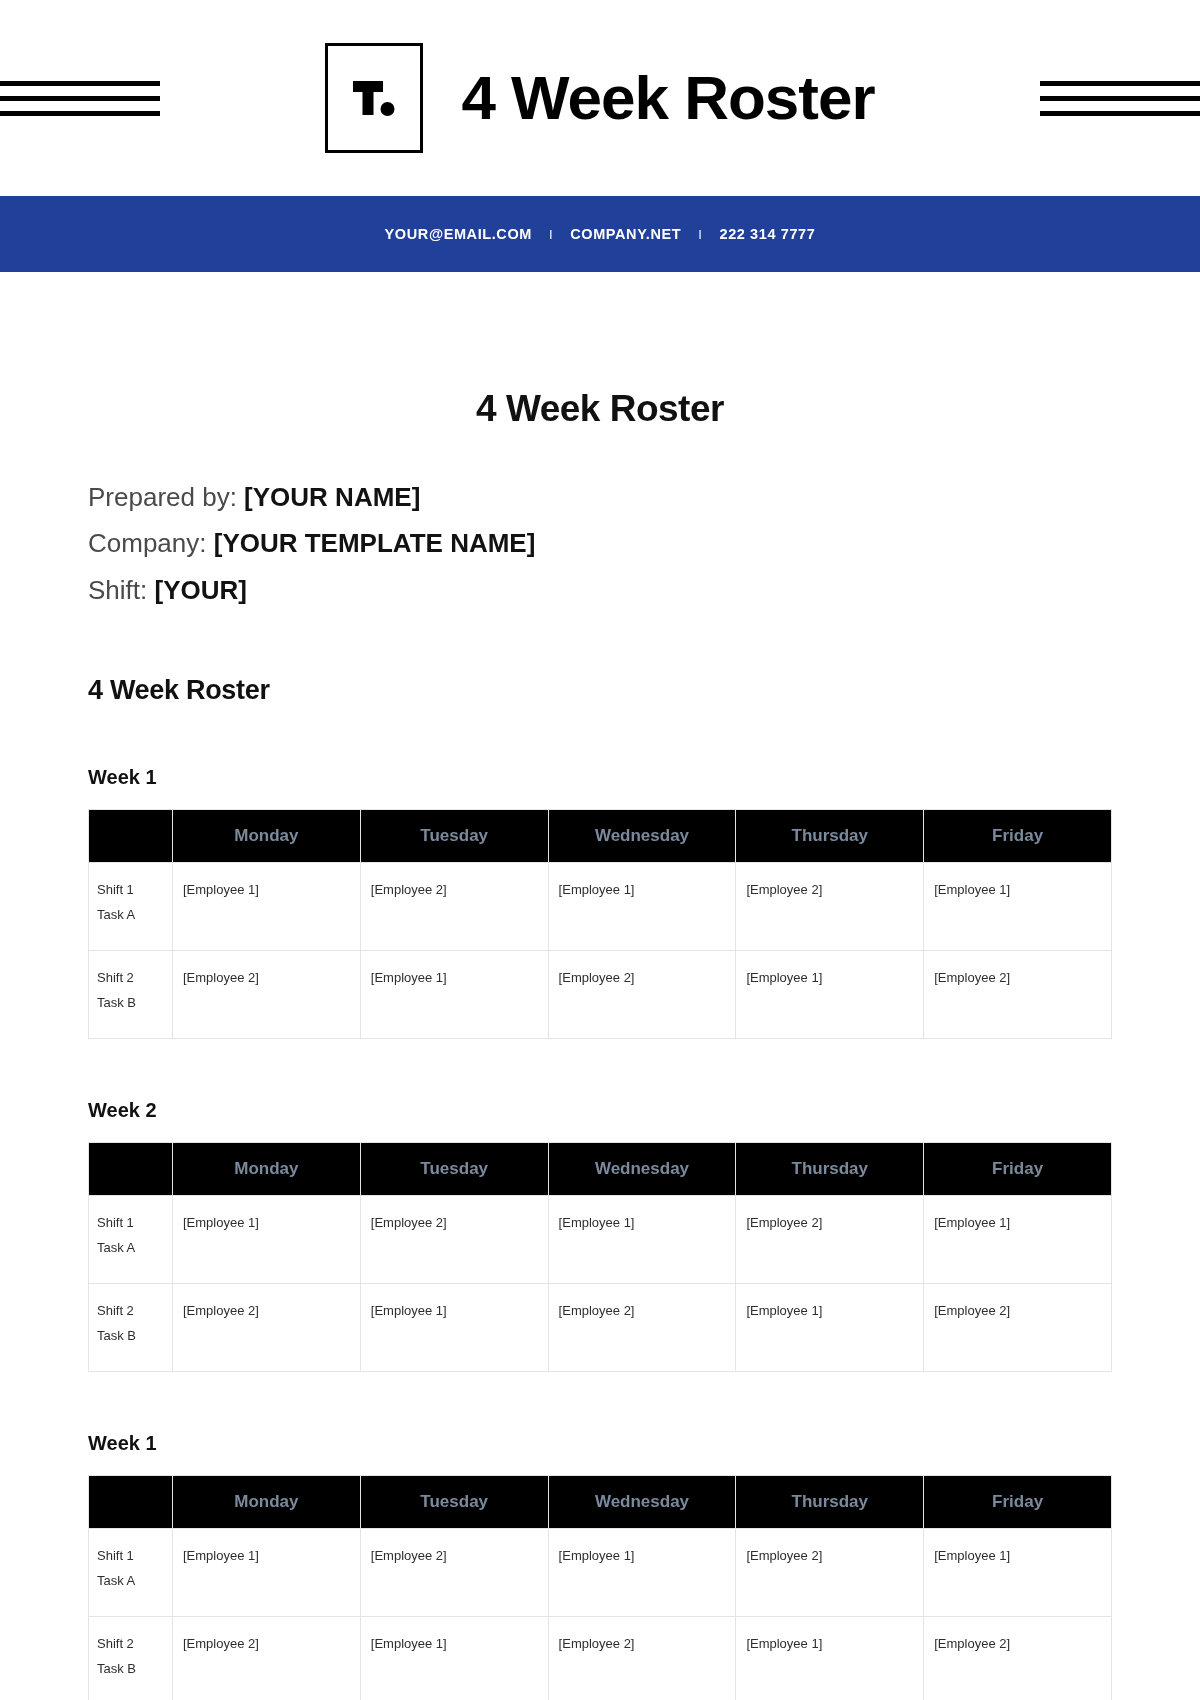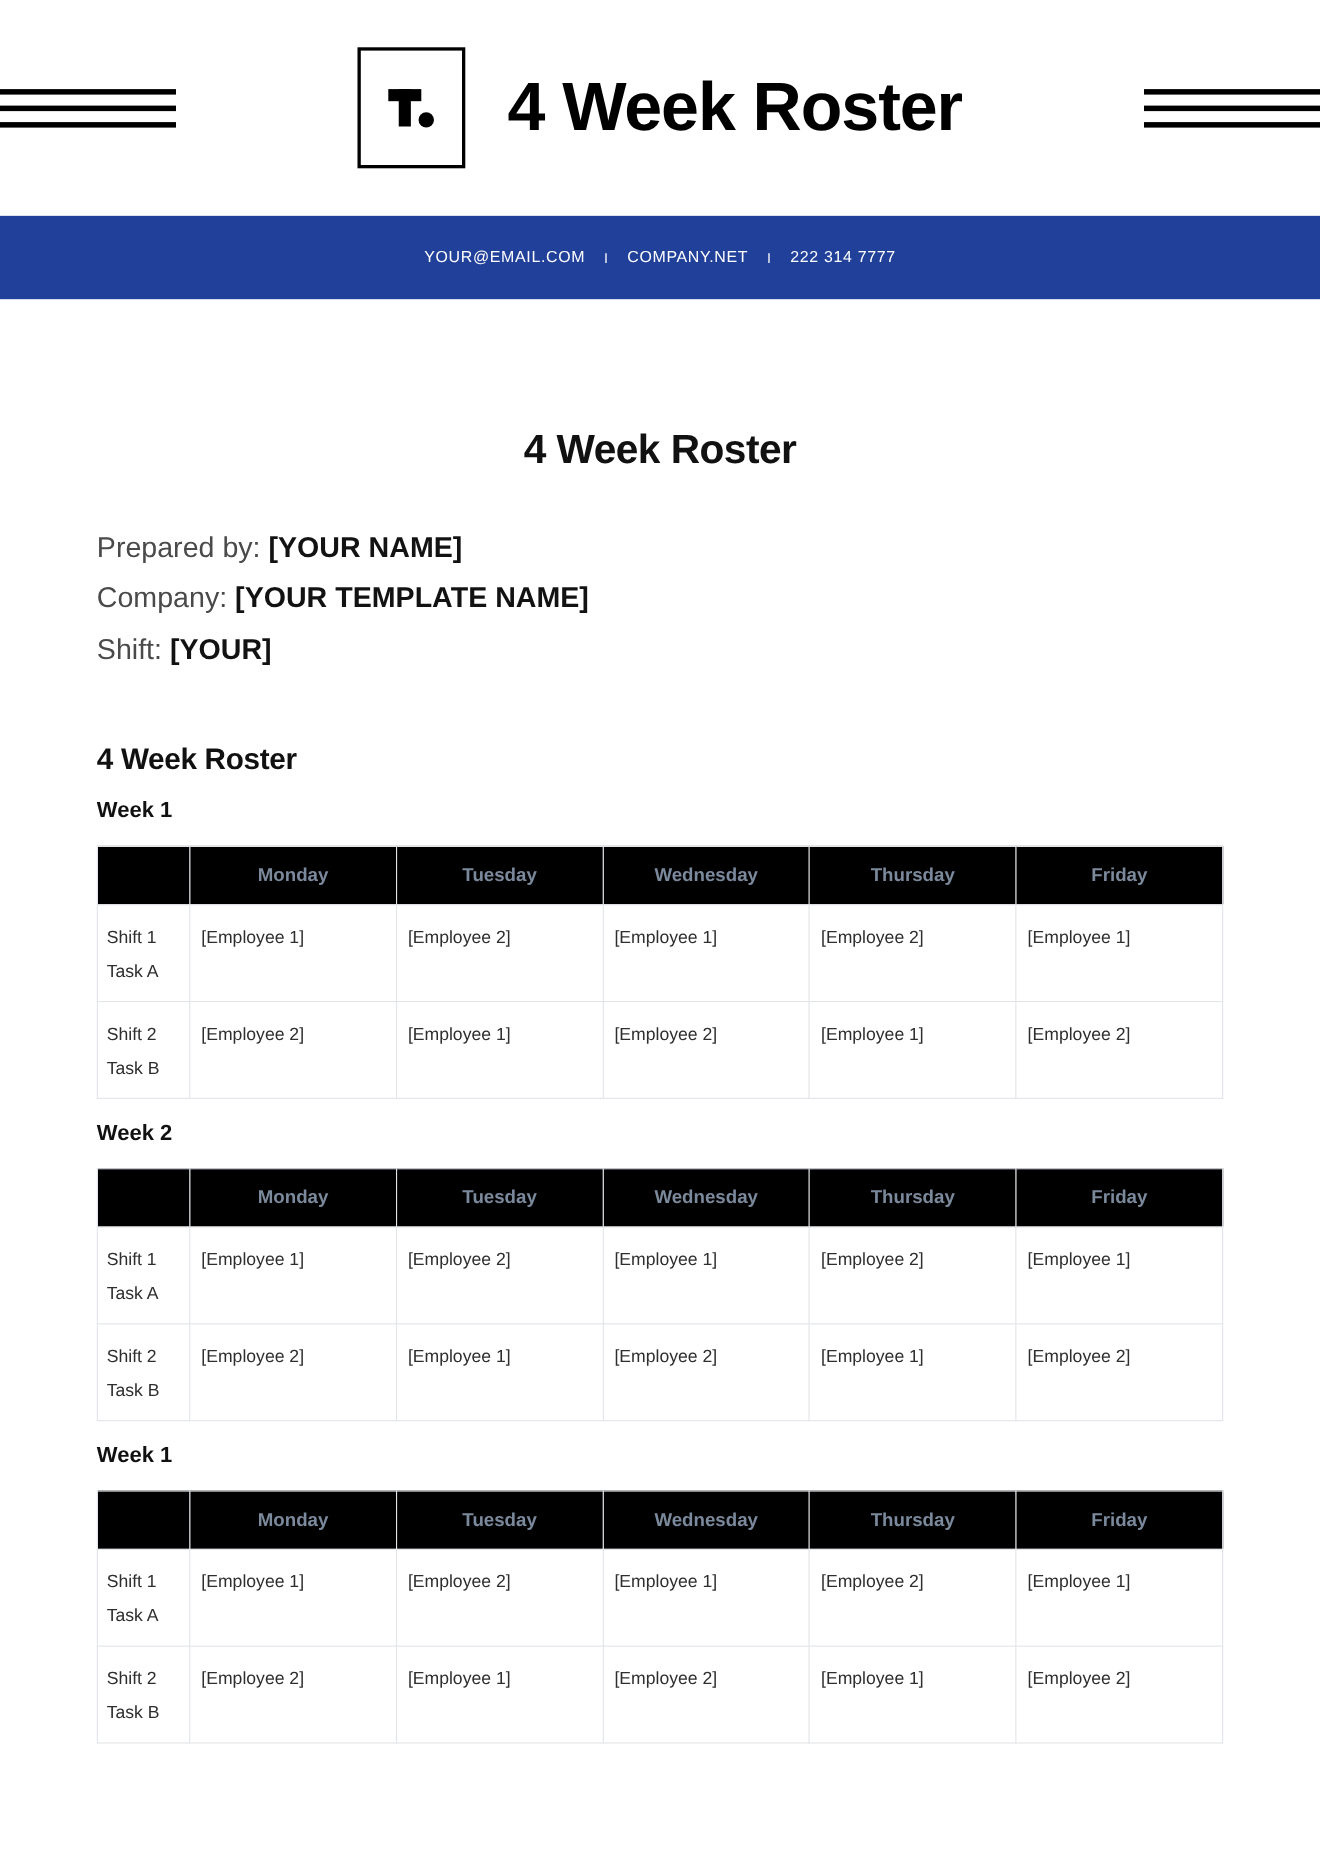--- a/index.html
+++ b/index.html
@@ -81,21 +81,21 @@
     gap: 17px;
     color: #ffffff;
     font-size: 14.5px;
     letter-spacing: 0.6px;
   }
   .contact-inner .sep {
     color: #ffffff;
     font-size: 13px;
     opacity: 0.95;
   }
-  .contact-inner .item { white-space: nowrap; }
+  .contact-inner .item { white-space: nowrap; font-weight: bold; }
 
   
   .page {
     padding: 0 88px;
     box-sizing: border-box;
   }
   .doc-title {
     text-align: center;
     font-size: 37px;
     font-weight: 700;
@@ -116,21 +116,21 @@
     font-size: 27px;
     font-weight: 700;
     color: #111111;
     margin: 62px 0 0 0;
     letter-spacing: -0.3px;
   }
   .week-heading {
     font-size: 20px;
     font-weight: 700;
     color: #111111;
-    margin: 20px 0 0 0;
+    margin: 60px 0 0 0;
   }
 
   
   table.roster {
     width: 100%;
     border-collapse: collapse;
     margin-top: 20px;
     table-layout: fixed;
     border: 1px solid #e2e4e8;
   }
@@ -148,21 +148,21 @@
     text-align: center;
     vertical-align: middle;
     padding: 0 8px;
     background: #000000;
   }
   table.roster thead th.corner {
     width: 84px;
   }
   table.roster tbody td {
     height: 88px;
-    font-size: 16px;
+    font-size: 13px;
     color: #2e2e2e;
     padding: 14px 10px 0 10px;
     line-height: 1.95;
   }
   table.roster tbody td.rowlabel {
     width: 84px;
     padding-left: 8px;
     padding-right: 6px;
     color: #2e2e2e;
   }

